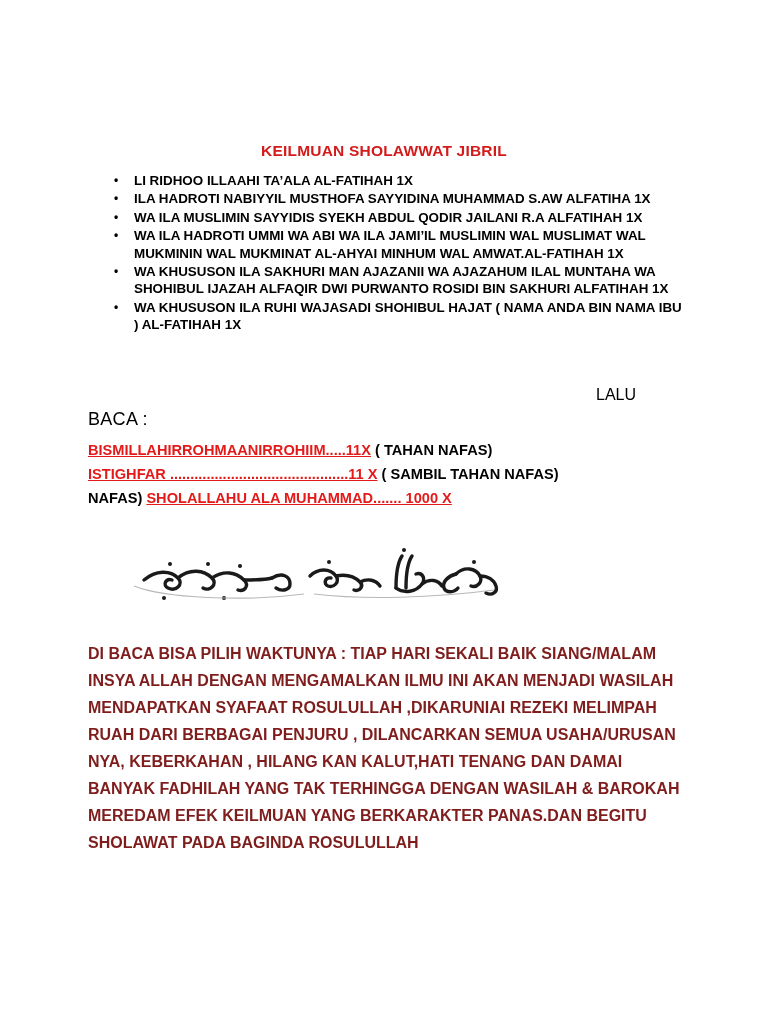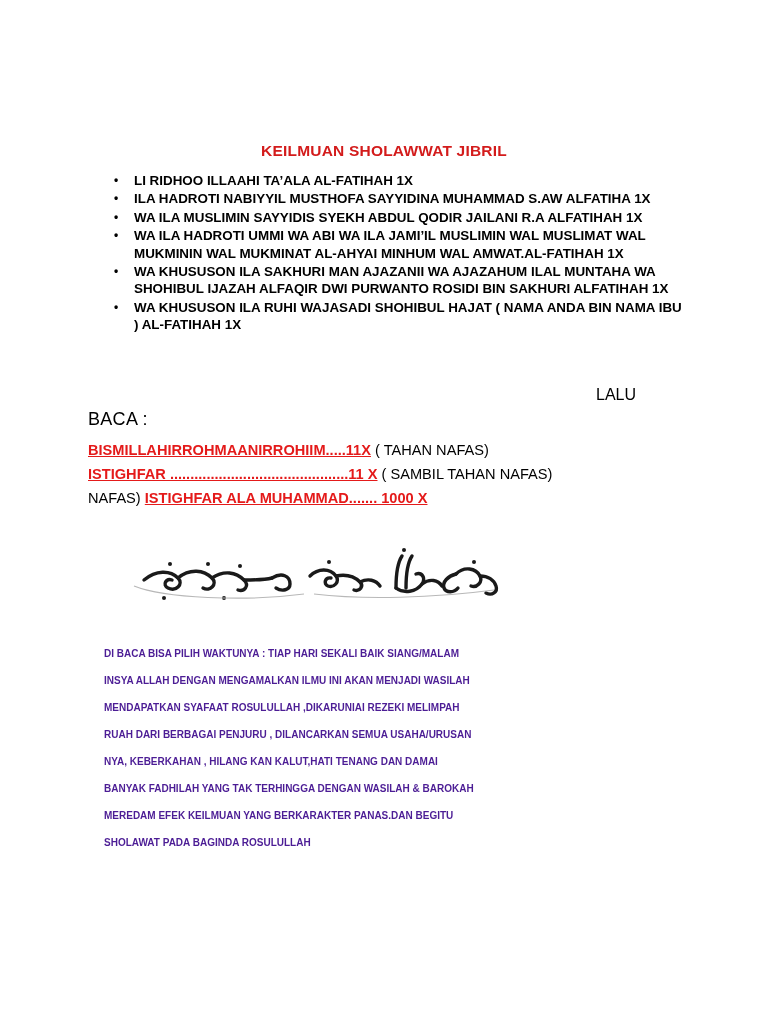--- a/index.html
+++ b/index.html
@@ -82,42 +82,41 @@
     font-size: 14.6px;
     line-height: 24px;
     font-weight: bold;
   }
   .red {
     color: #e41a1a;
     text-decoration: underline;
   }
   .blk {
     color: #000000;
-    font-weight: normal;
+    font-weight: bold;
   }
   .arabic-art {
     position: absolute;
     top: 536px;
     left: 104px;
     width: 400px;
     height: 72px;
   }
   .arabic-art svg {
     display: block;
   }
   .body-text {
     position: absolute;
     top: 640px;
     left: 88px;
     width: 600px;
-    font-size: 10px;
+    font-size: 16px;
     font-weight: bold;
     line-height: 27px;
-    color: #4c1d95;
-    margin-left: 16px;
+    color: #7f1d1d;
   }
   .body-text div {
     white-space: nowrap;
   }
 </style>
 </head>
 <body>
 
 <div class="page">
 
@@ -151,21 +150,21 @@
   </ul>
 
   <div class="lalu-word">LALU</div>
 
   <div class="baca-line">BACA :</div>
 
   <div class="red-block">
     <span class="red">BISMILLAHIRROHMAANIRROHIIM.....11X</span><span class="blk"> ( TAHAN NAFAS)</span><br>
     <span class="red">ISTIGHFAR  ............................................11 X</span><span class="blk"> ( SAMBIL TAHAN NAFAS) </span><br>
     <span class="blk">NAFAS)</span>
-    <span class="red">ISTIGHFAR ALA MUHAMMAD....... 1000 X</span>
+    <span class="red">SHOLALLAHU ALA MUHAMMAD....... 1000 X</span>
   </div>
 
   <div class="arabic-art">
     <svg width="400" height="72" viewBox="0 0 400 72" xmlns="http://www.w3.org/2000/svg" aria-hidden="true">
       <g fill="none" stroke="#1a1a1a" stroke-width="3.4" stroke-linecap="round" stroke-linejoin="round">
 
         <path d="M40 44 C52 34, 66 34, 74 42 C80 48, 72 56, 64 52 C58 49, 62 42, 68 44"></path>
         <path d="M74 42 C86 32, 100 34, 108 42 C114 48, 106 56, 99 52"></path>
         <path d="M108 42 C120 34, 132 36, 140 44 C146 50, 140 56, 134 54"></path>
         <path d="M140 44 C150 44, 160 44, 168 42"></path>

